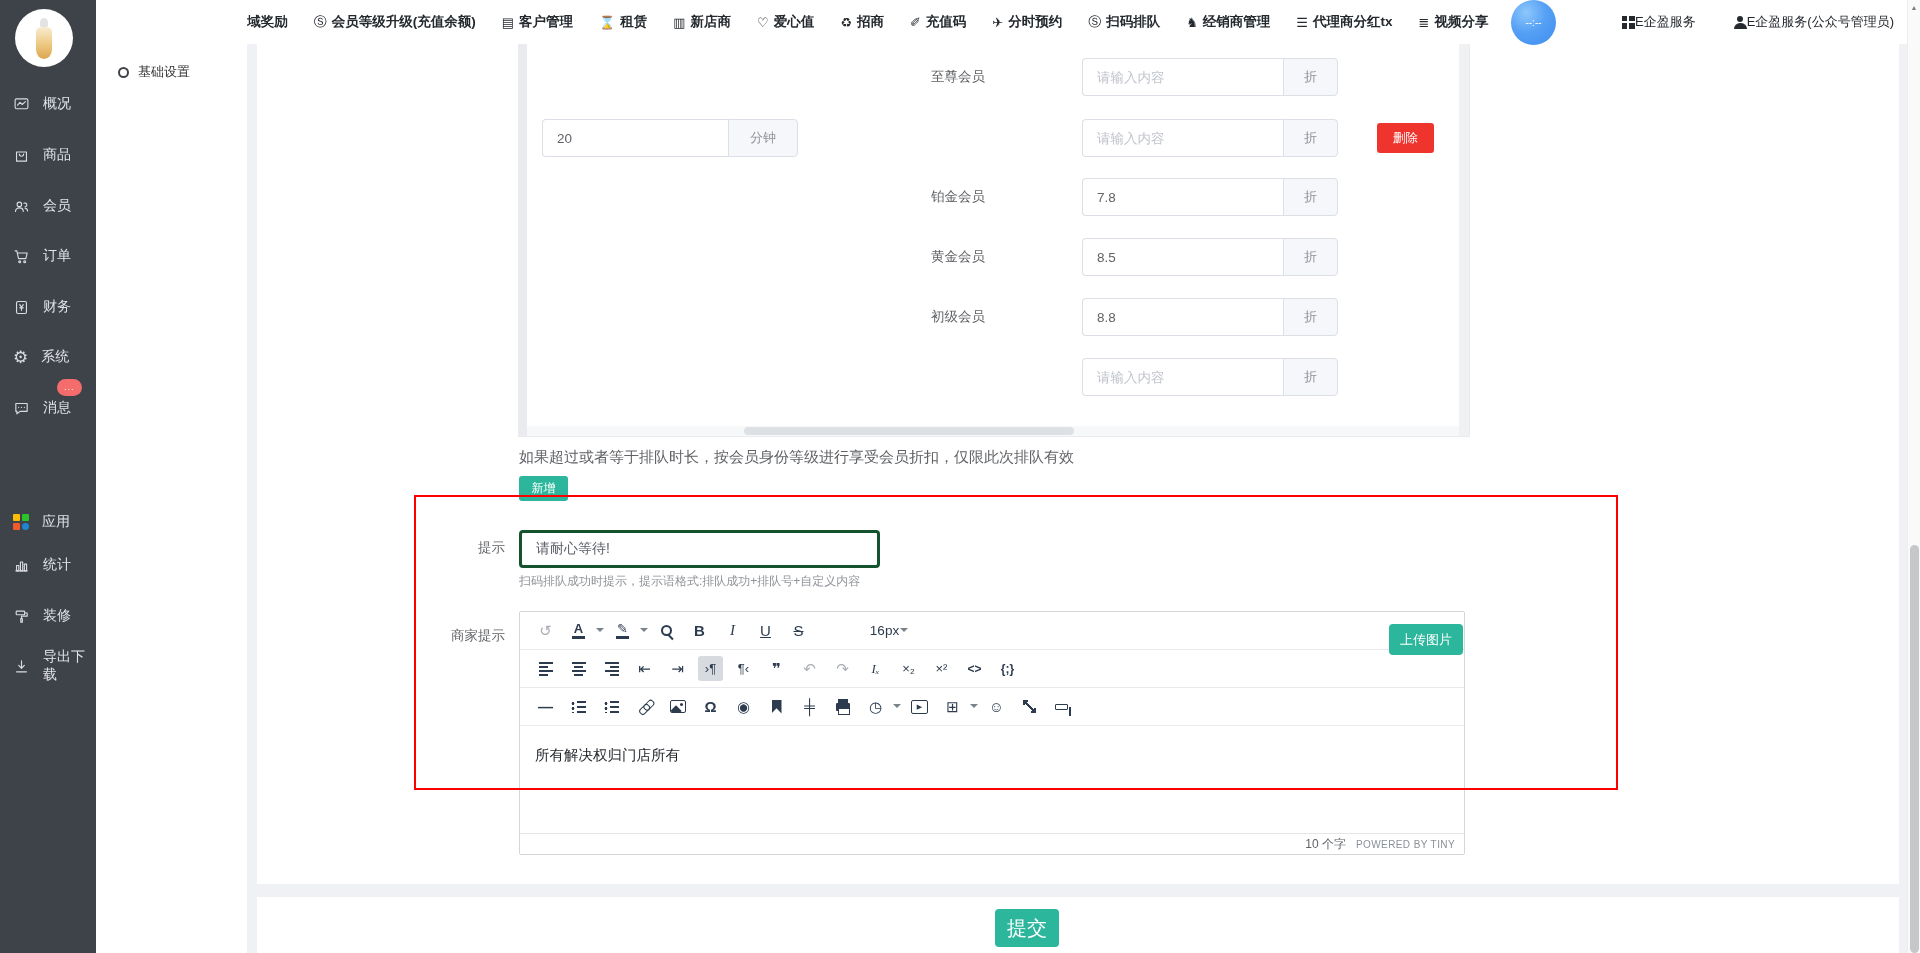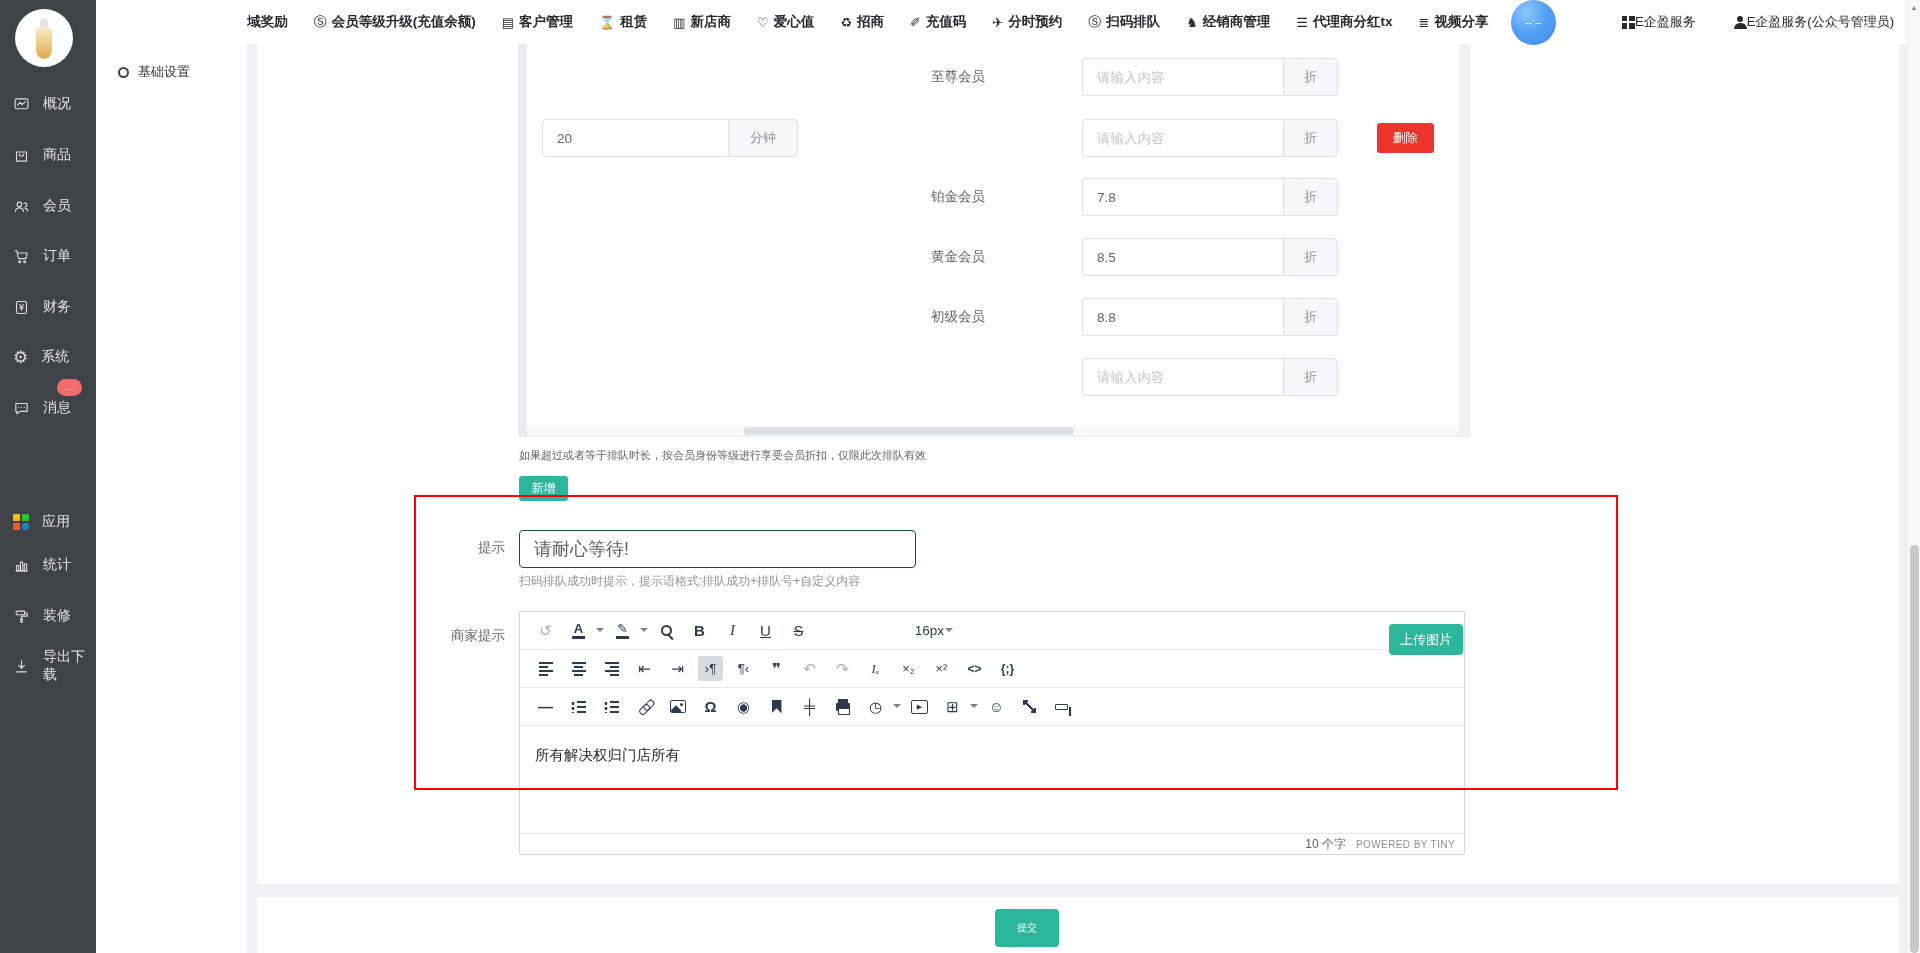--- a/index.html
+++ b/index.html
@@ -72,32 +72,32 @@
             display:flex; align-items:center; justify-content:center; font-size:13px; color:#909399; }
   .dur { position:absolute; left:23px; top:75px; height:38px; display:flex; }
   .dur input { width:186px; height:38px; border:1px solid #dcdfe6; border-right:none; border-radius:4px 0 0 4px;
                padding:12px 14px; font-size:13.5px; color:#606266; outline:none;
                font-family:"Liberation Sans","DejaVu Sans",sans-serif; }
   .dur .suffix { width:70px; }
   .btn-del { position:absolute; left:858px; top:79px; width:57px; height:30px; background:#ef342e; color:#fff;
              border:none; border-radius:3px; font-size:12.5px; cursor:pointer;
              font-family:"Liberation Sans","DejaVu Sans",sans-serif; }
 
-  .note1 { position:absolute; left:519px; top:448px; font-size:11px; color:#606266; z-index:2; }
+  .note1 { position:absolute; left:519px; top:448px; font-size:15px; color:#606266; z-index:2; }
   .btn-add { position:absolute; left:519px; top:476px; width:49px; height:25px; background:#2cb79c; color:#fff;
              border:none; border-radius:3px; font-size:12px; cursor:pointer; z-index:2;
              font-family:"Liberation Sans","DejaVu Sans",sans-serif; }
 
   .red-rect { position:absolute; left:414px; top:495px; width:1204px; height:295px; border:2px solid #ff0000;
               z-index:20; pointer-events:none; }
 
   
   .lbl { position:absolute; width:85px; text-align:right; font-size:13.5px; color:#606266; z-index:2; }
-  .tip-input { position:absolute; left:519px; top:530px; width:397px; height:38px; border:1px solid #14532d;
-               border-radius:4px; padding:0 14px; font-size:18px; color:#5a5e66; outline:none; z-index:2;
+  .tip-input { position:absolute; left:519px; top:530px; width:361px; height:38px; border:3px solid #14532d;
+               border-radius:4px; padding:0 14px; font-size:14px; color:#5a5e66; outline:none; z-index:2;
                font-family:"Liberation Sans","DejaVu Sans",sans-serif; }
   .note2 { position:absolute; left:519px; top:573px; font-size:12px; color:#909399; z-index:2; }
 
   
   .editor { position:absolute; left:519px; top:611px; width:946px; height:244px; background:#fff;
             border:1px solid #d4d7da; border-radius:2px; z-index:2; }
   .tb { position:absolute; left:0; right:0; height:38px; display:flex; align-items:center; padding-left:9px;
         border-bottom:1px solid #e7e9eb; background:#fff; }
   .tb1 { top:0; } .tb2 { top:38px; } .tb3 { top:76px; }
   .tbn { min-width:25px; height:25px; margin:0 4px; display:flex; align-items:center; justify-content:center;
@@ -106,21 +106,21 @@
   .tbn.active { background:#d7dade; }
   .b-bold { font-weight:bold; } .b-italic { font-style:italic; font-family:"Liberation Serif","DejaVu Serif",serif; }
   .b-under { text-decoration:underline; } .b-strike { text-decoration:line-through; }
   .chev { width:0; height:0; border:4px solid transparent; border-top-color:#7a828a; margin:3px 2px 0 1px; cursor:pointer; }
   .fcwrap { display:flex; flex-direction:column; align-items:center; line-height:1; cursor:pointer; margin:0 2px; }
   .fcwrap .fl { font-size:13px; font-weight:bold; color:#2c3c4e; }
   .fcwrap .cbar { width:13px; height:3px; background:#2c3c4e; margin-top:1.5px; }
   .icn-search { position:relative; width:11px; height:11px; border:2px solid #2c3c4e; border-radius:50%; }
   .icn-search::after { content:""; position:absolute; right:-4px; bottom:-4px; width:7px; height:2px;
                        background:#2c3c4e; transform:rotate(45deg); }
-  .fswrap { display:flex; align-items:center; margin-left:10px; width:130px; justify-content:flex-end; cursor:pointer; }
+  .fswrap { display:flex; align-items:center; margin-left:10px; width:130px; justify-content:center; cursor:pointer; }
   .fswrap .fstext { font-size:13.5px; color:#2c3c4e; }
   .bars { width:14px; height:14px; background-repeat:no-repeat;
           background-image:linear-gradient(#2c3c4e,#2c3c4e),linear-gradient(#2c3c4e,#2c3c4e),
                            linear-gradient(#2c3c4e,#2c3c4e),linear-gradient(#2c3c4e,#2c3c4e); }
   .bars-l { background-size:14px 2px,9px 2px,14px 2px,9px 2px; background-position:0 0,0 4px,0 8px,0 12px; }
   .bars-c { background-size:14px 2px,9px 2px,14px 2px,9px 2px; background-position:0 0,center 4px,0 8px,center 12px; }
   .bars-r { background-size:14px 2px,9px 2px,14px 2px,9px 2px; background-position:0 0,right 4px,0 8px,right 12px; }
   .icn-ul, .icn-ol { width:15px; height:12px;
     background-image:radial-gradient(circle, #2c3c4e 1.3px, transparent 1.6px),
                      repeating-linear-gradient(to bottom, #2c3c4e 0 2px, transparent 2px 5px);
@@ -150,21 +150,21 @@
                 border:none; border-radius:4px; font-size:13px; cursor:pointer; z-index:3;
                 font-family:"Liberation Sans","DejaVu Sans",sans-serif; }
   .ed-content { position:absolute; left:0; right:0; top:114px; height:109px; background:#fff; cursor:text; }
   .ed-text { position:absolute; left:15px; top:20px; font-size:14.5px; color:#1f2328; }
   .ed-status { position:absolute; left:0; right:0; bottom:0; height:21px; border-top:1px solid #e4e6e8;
                display:flex; align-items:center; justify-content:flex-end; gap:10px; padding-right:9px; }
   .wcount { font-size:12px; color:#5f6368; }
   .powered { font-size:10px; color:#8a9097; letter-spacing:.4px; cursor:pointer; }
 
   .btn-submit { position:absolute; left:738px; top:12px; width:64px; height:38px; background:#2cb79c; color:#fff;
-                border:none; border-radius:4px; font-size:10px; cursor:pointer;
+                border:none; border-radius:4px; font-size:20px; cursor:pointer;
                 font-family:Liberation Mono, monospace; }
 
   
   .pagescroll { position:absolute; right:0; top:0; width:13px; height:953px; background:#fafafa;
                 border-left:1px solid #ededed; z-index:30; }
   .ps-up { height:14px; display:flex; align-items:center; justify-content:center; font-size:7px; color:#7d7d7d; cursor:pointer; }
   .ps-thumb { position:absolute; left:2px; top:545px; width:9px; height:408px; border-radius:5px; background:#c5c7c9; cursor:pointer; }
 </style>
 </head>
 <body>

